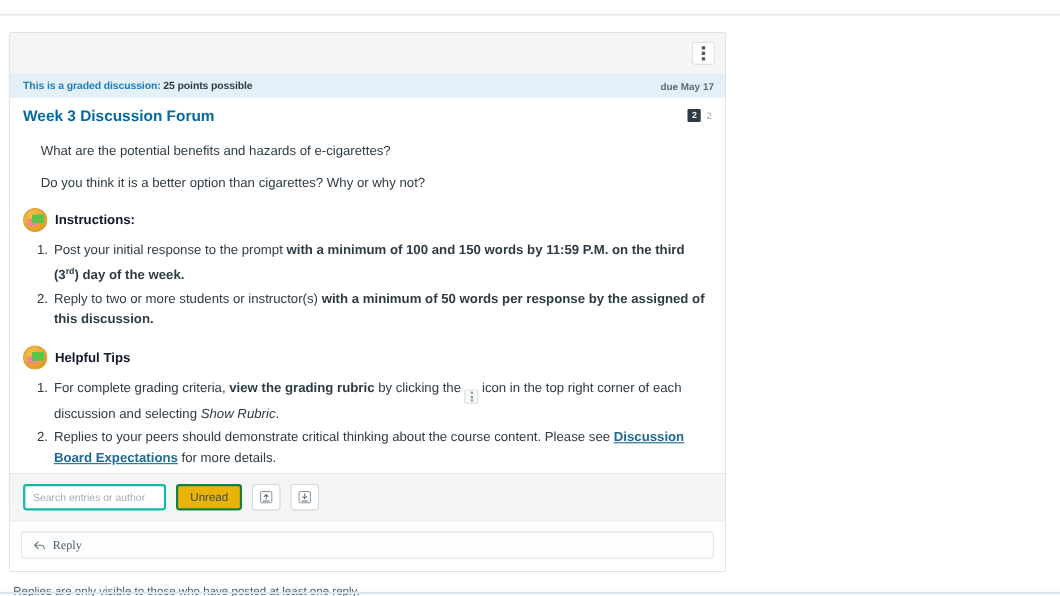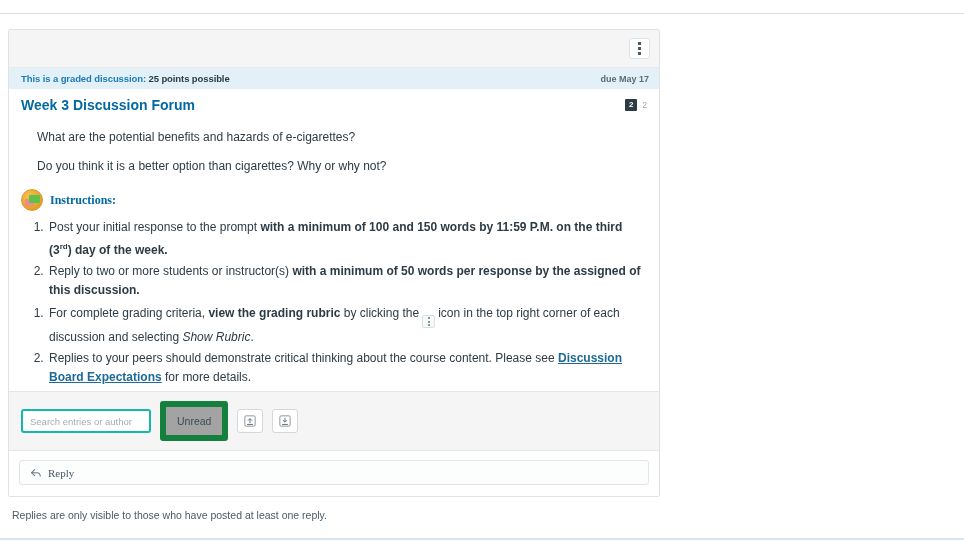--- a/index.html
+++ b/index.html
@@ -129,22 +129,21 @@
   .body-text p { margin: 12px 16px; }
   .section-head {
     display: flex;
     align-items: center;
     gap: 7px;
     margin: 14px 0 7px 0;
   }
   .section-head .ttl {
     font-size: 12px;
     font-weight: bold;
-    color: #0369a1;
-    font-family: Liberation Serif, serif;
+    color: #0f172a;
   }
   .badge-icon {
     width: 22px; height: 22px;
     border-radius: 50%;
     background: radial-gradient(circle at 35% 30%, #f5bf4e 0%, #e8a12c 65%, #d4911f 100%);
     border: 1px solid #d89c2a;
     position: relative;
     flex: 0 0 auto;
   }
   .badge-icon .bub-back {
@@ -208,24 +207,24 @@
     border: 2px solid #14b8a6;
     border-radius: 3px;
     background: #ffffff;
     font-size: 9.5px;
     color: #73818c;
     padding: 0 7px;
     font-family: "Liberation Sans", sans-serif;
   }
   .search-input::placeholder { color: #a3adb5; }
   .btn {
-    height: 40px;
-    border: 6px solid #15803d;
-    border-radius: 3px;
-    background: #a3a3a3;
+    height: 24px;
+    border: 2px solid #15803d;
+    border-radius: 3px;
+    background: #eab308;
     font-size: 10.5px;
     color: #3a4b58;
     padding: 0 11px;
     cursor: pointer;
     font-family: "Liberation Sans", sans-serif;
     display: inline-flex;
     align-items: center;
     justify-content: center;
   }
   .icon-btn {
@@ -309,20 +308,27 @@
             <span class="bub-front"></span>
         </span>
         <span class="ttl">Instructions:</span>
       </div>
 
       <ol class="steps">
         <li><span>Post your initial response to the prompt </span><b>with a minimum of 100 and 150 words by 11:59 P.M. on the third (3</b><b><sup>rd</sup></b><b>) day of the week.</b></li>
         <li><span>Reply to two or more students or instructor(s) </span><b>with a minimum of 50 words per response by the assigned of this discussion.</b></li>
       </ol>
 
+      <div class="section-head">
+        <span class="badge-icon">
+          <span class="bub-back"></span>
+            <span class="bub-front"></span>
+        </span>
+        <span class="ttl">Helpful Tips</span>
+      </div>
 
       <ol class="steps">
         <li><span>For complete grading criteria, </span><b>view the grading rubric</b><span> by clicking the</span><span class="inline-kebab">
               <i></i>
               <i></i>
               <i></i>
             </span><span>icon in the top right corner of each discussion and selecting </span><em>Show Rubric</em><span>.</span></li>
         <li><span>Replies to your peers should demonstrate critical thinking about the course content. Please see </span><a class="link" href="#">Discussion Board Expectations</a><span> for more details.</span></li>
       </ol>
     </div>

